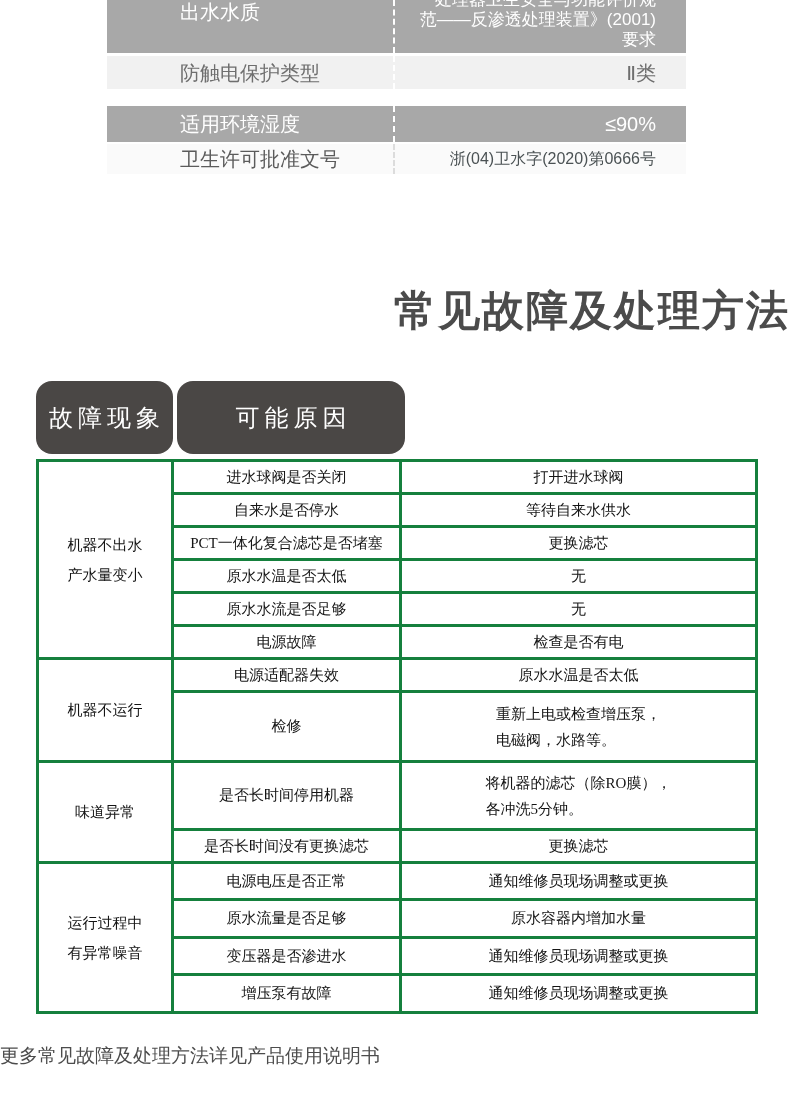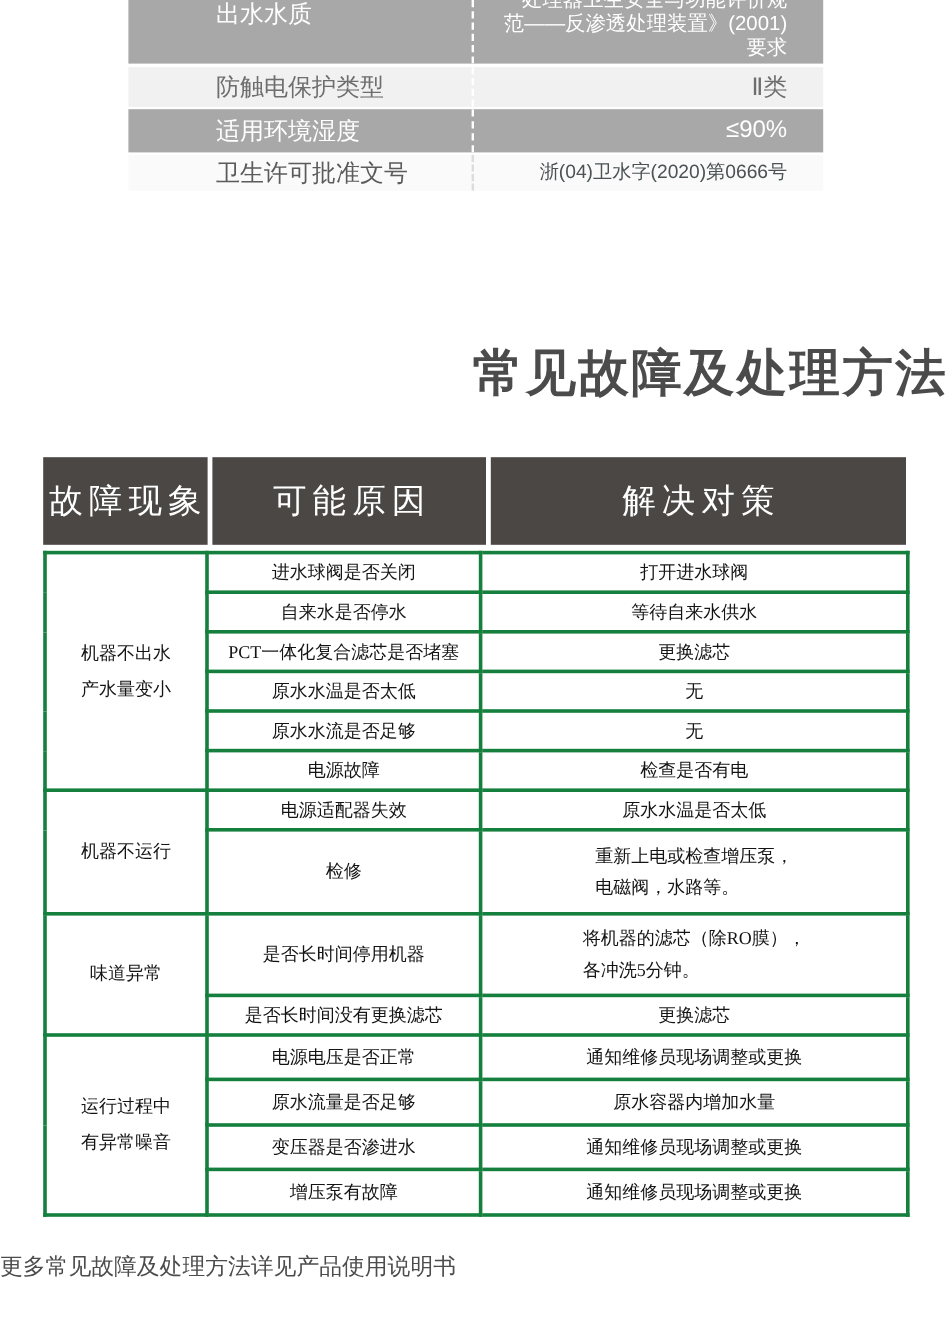--- a/index.html
+++ b/index.html
@@ -8,21 +8,21 @@
     font-family:"Liberation Sans","DejaVu Sans",sans-serif;
     overflow:hidden;
   }
   
   .spec-table{position:absolute;left:107px;top:0;width:579px;}
   .spec-row{position:relative;overflow:hidden;padding-left:33px;}
   .spec-row.dark{background:#a8a8a8;color:#ffffff;}
   .spec-row.light{background:#f1f1f1;color:#6e6e6e;}
   .spec-row.white{background:#fafafa;color:#5b5b5b;}
   .r1{height:53px;margin-bottom:3px;}
-  .r2{height:33px;margin-bottom:2px;}
+  .r2{height:33px;margin-bottom:17px;}
   .r3{height:36px;margin-bottom:2px;}
   .r4{height:30px;}
   .spec-label{position:absolute;left:73px;top:50%;transform:translateY(-50%);
     font-size:20px;white-space:nowrap;}
   .r1 .spec-label{top:0;transform:none;line-height:24px;}
   .spec-value{position:absolute;right:30px;top:50%;transform:translateY(-50%);
     font-size:20px;text-align:right;white-space:nowrap;}
   .r1 .spec-value{top:-10px;transform:none;font-size:17px;line-height:20px;}
   .r4 .spec-value{font-size:16px;color:#4b5254;}
   .spec-divider{position:absolute;left:286px;top:0;bottom:0;
@@ -31,21 +31,21 @@
   
   .big-title{position:absolute;left:0;top:283px;width:790px;margin:0;
     text-align:right;font-size:42px;font-weight:700;color:#4b4b4b;
     letter-spacing:2px;}
   
   .fault{position:absolute;left:36px;top:381px;width:719px;
     font-family:"Liberation Serif","DejaVu Serif",serif;color:#141414;}
   .fault-header{display:flex;gap:4px;margin-bottom:5px;}
   .fault-header .hcell{background:#4a4745;color:#ffffff;height:73px;
     display:flex;align-items:center;justify-content:center;
-    font-size:28px;letter-spacing:5px;padding-left:5px;box-sizing:border-box;}
+    font-size:24px;letter-spacing:5px;padding-left:5px;box-sizing:border-box;border-radius:16px;}
   .hc1{width:137px;}.hc2{width:228px;}.hc3{flex:1;}
   table.grid{border-collapse:collapse;width:719px;table-layout:fixed;
     border:2px solid #2d2d2d;}
   table.grid td{border:3px solid #15803d;text-align:center;vertical-align:middle;
     padding:0;font-size:15px;}
   td.phen{font-size:20px;line-height:30px;}
   tr.h33{height:33px;}
   tr.h70{height:70px;}
   tr.h68{height:68px;}
   tr.h37{height:37px;}
@@ -84,21 +84,20 @@
     <div class="spec-divider faint"></div>
   </div>
 </div>
 
 <h1 class="big-title">常见故障及处理方法</h1>
 
 <div class="fault">
   <div class="fault-header">
     <div class="hcell hc1">故障现象</div>
     <div class="hcell hc2">可能原因</div>
-    <div class="hcell hc3">解决对策</div>
   </div>
 
   <table class="grid">
     <colgroup>
         <col style="width:135px">
         <col style="width:228px">
         <col style="width:356px">
       </colgroup>
 
     <tbody>

